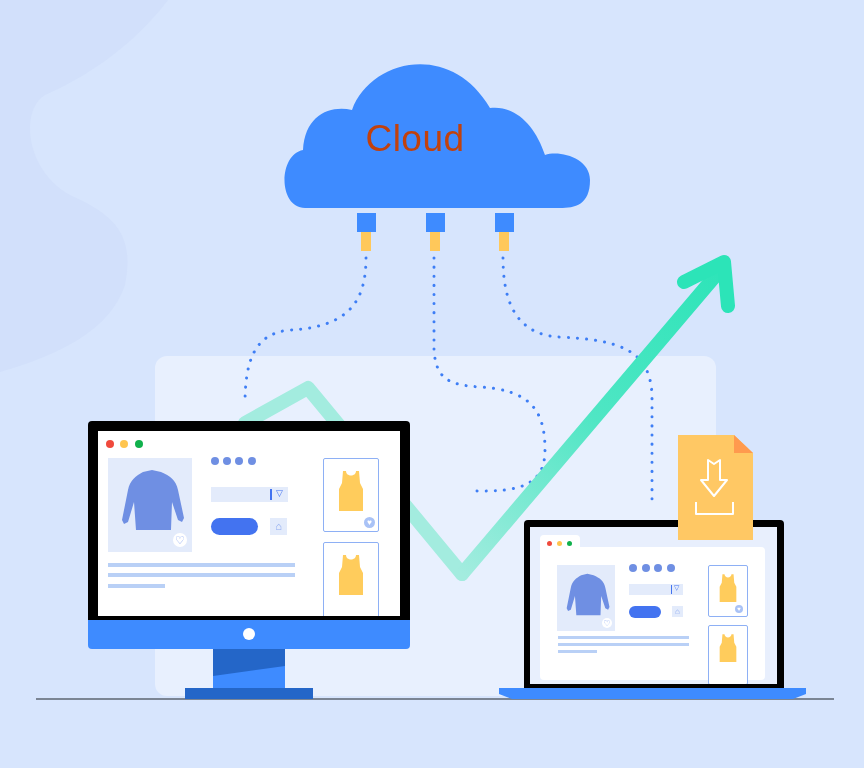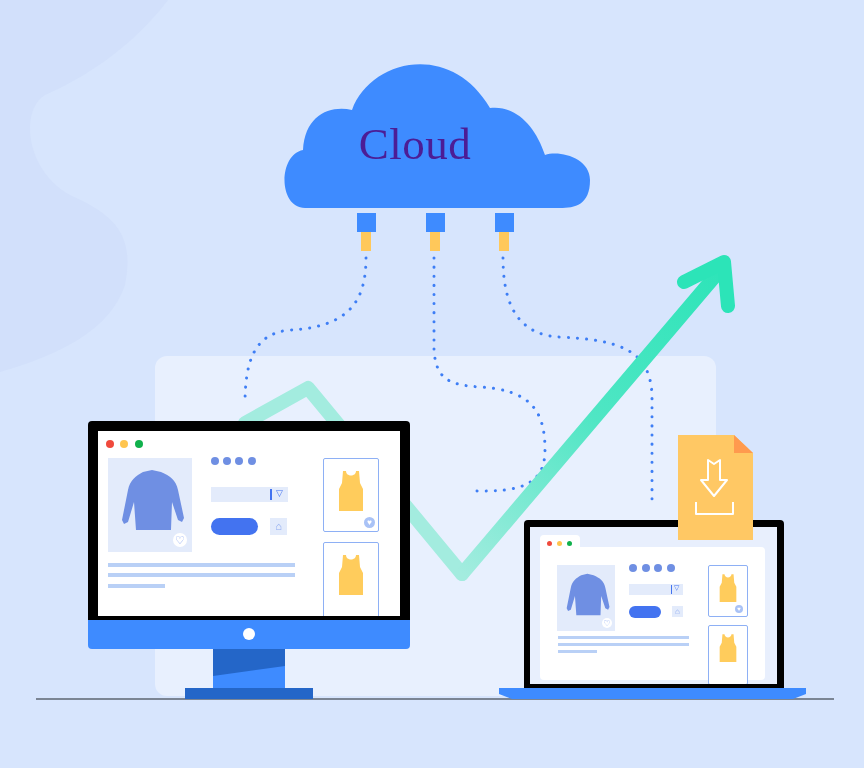--- a/index.html
+++ b/index.html
@@ -1,19 +1,19 @@
 <!DOCTYPE html>
 <html><head>
 <meta charset="utf-8">
 <style>
   html,body{margin:0;padding:0;}
   body{width:864px;height:768px;overflow:hidden;background:#d7e5fd;position:relative;font-family:"Liberation Sans",sans-serif;}
   .abs{position:absolute;}
   svg.layer{position:absolute;left:0;top:0;}
-  .cloud-label{position:absolute;left:330px;top:118px;width:170px;text-align:center;color:#4c1d95;font-size:45px;font-family:Liberation Serif, serif;letter-spacing:0.5px;}
+  .cloud-label{position:absolute;left:330px;top:118px;width:170px;text-align:center;color:#c2410c;font-size:37px;font-family:Liberation Sans, sans-serif;letter-spacing:0.5px;}
   
   .mon-bezel{position:absolute;left:88px;top:421px;width:322px;height:200px;background:#000;border-radius:4px 4px 0 0;}
   .mon-screen{position:absolute;left:98px;top:431px;width:302px;height:185px;background:#fff;overflow:hidden;}
   .mon-chin{position:absolute;left:88px;top:620px;width:322px;height:29px;background:#3e8bff;border-radius:0 0 4px 4px;}
   .mon-cam{position:absolute;left:243px;top:628px;width:12px;height:12px;border-radius:50%;background:#fff;}
   .laptop-bezel{position:absolute;left:524px;top:520px;width:260px;height:170px;background:#000;border-radius:4px 4px 0 0;}
   .laptop-screen{position:absolute;left:530px;top:527px;width:247px;height:157px;background:#e8effd;overflow:hidden;}
   .dot{position:absolute;border-radius:50%;}
   .lines{position:absolute;background:#b9d0f6;height:4px;}
   .shirt-box{position:absolute;background:#e3ebfb;}

